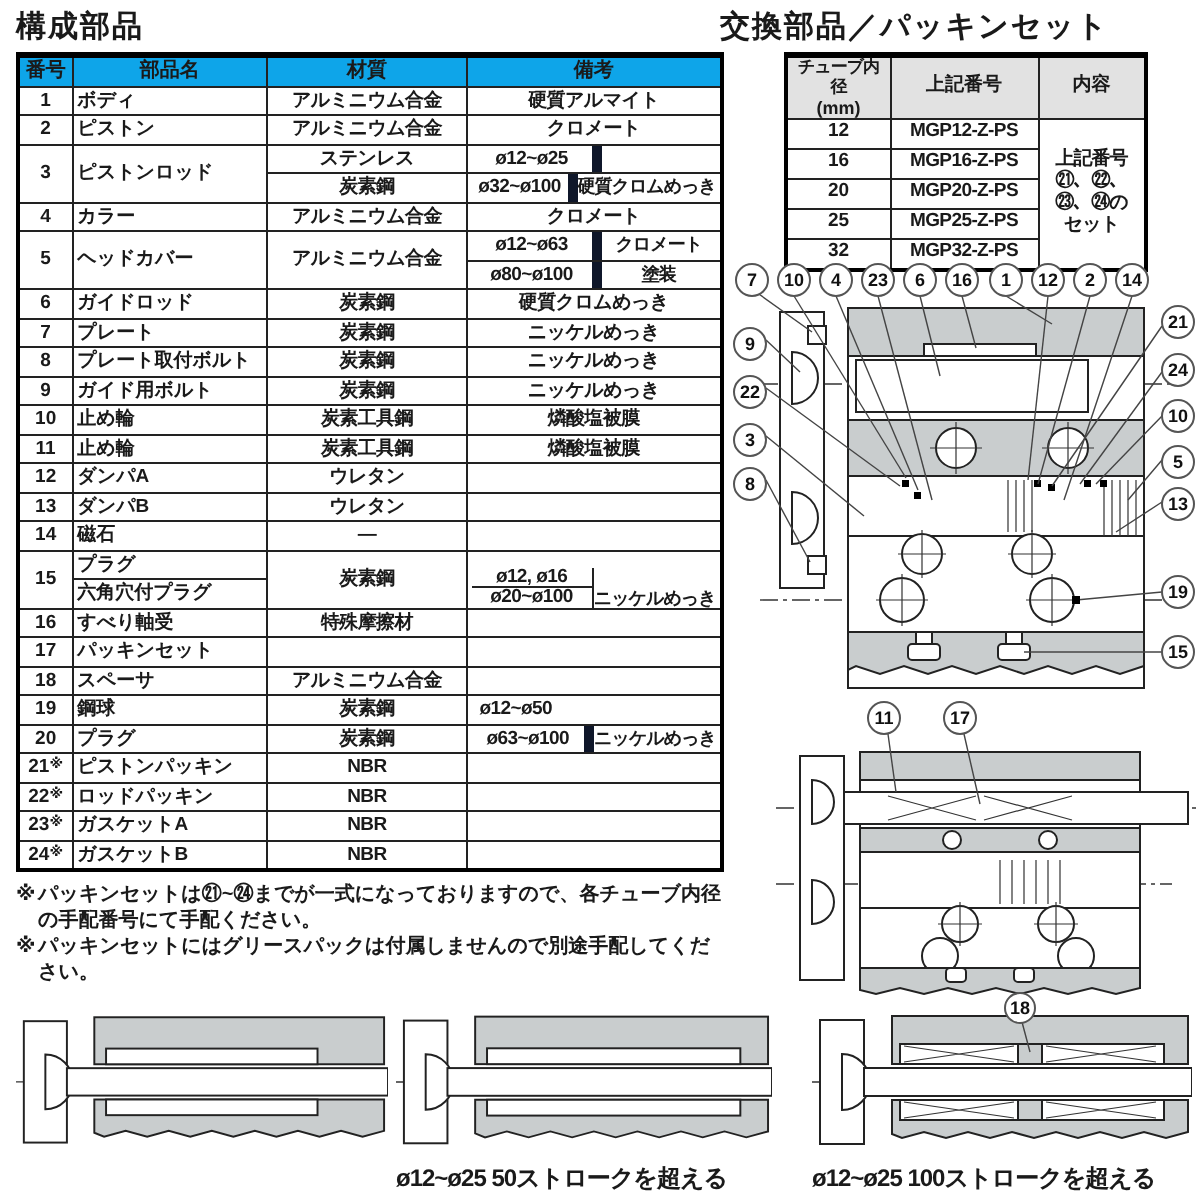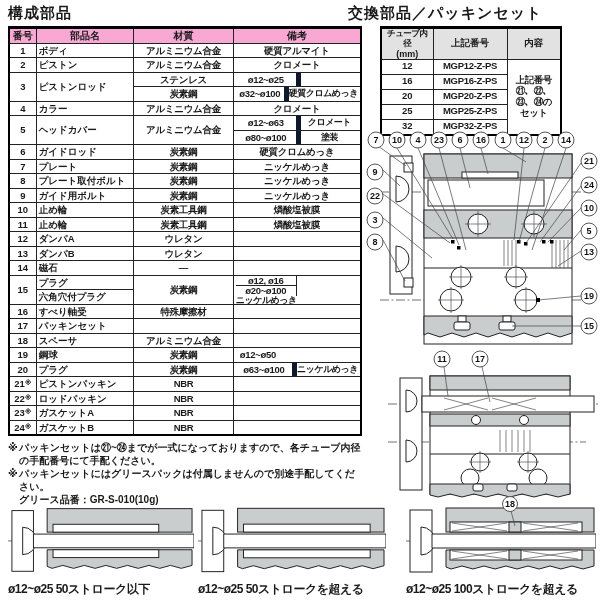--- a/index.html
+++ b/index.html
@@ -7,44 +7,44 @@
   .page{position:relative;width:600px;height:600px;background:#fff;overflow:hidden;}
 
   
   .left-col{position:absolute;left:8px;top:4px;width:354px;}
   .sec-title{font-size:15px;font-weight:bold;letter-spacing:1px;margin:0 0 3px 0;}
   table.parts{border-collapse:collapse;table-layout:fixed;width:354px;border:2px solid #000;border-top:3px solid #000;}
   table.parts col.c-no{width:27px;} table.parts col.c-nm{width:97px;}
   table.parts col.c-mt{width:99px;} table.parts col.c-rm{width:127px;}
   table.parts th,table.parts td{border:1px solid #222;font-size:9.5px;font-weight:bold;
       height:13.5px;padding:0 2px;overflow:hidden;white-space:nowrap;line-height:1;}
-  table.parts th{background:#f9a8d4;text-align:center;font-size:10px;}
+  table.parts th{background:#0ea5e9;text-align:center;font-size:10px;}
   td.no{text-align:center;padding:0;}
   td.nm{text-align:left;}
   td.mt{text-align:center;letter-spacing:-0.3px;}
   td.rm{text-align:center;letter-spacing:-0.3px;}
   td.p0{padding:0;}
   .mk{font-size:7px;vertical-align:top;}
   .sp{display:flex;align-items:stretch;height:13.5px;}
   .sz{width:60px;display:flex;align-items:center;justify-content:center;border-right:5px solid #0f172a;}
   .sz.nl{border-right:none;justify-content:flex-start;padding-left:4px;}
   .fn{flex:1;display:flex;align-items:center;justify-content:center;font-size:9px;letter-spacing:-0.5px;}
-  .r15{display:flex;align-items:flex-start;height:28px;flex-direction:column;}
+  .r15{display:flex;align-items:flex-end;height:28px;}
   .szs{width:60px;display:flex;flex-direction:column;border-right:1px solid #222;}
   .szs div{flex:1;display:flex;align-items:center;justify-content:center;}
   .szs .sa{border-bottom:1px solid #222;}
   .fn15{flex:1;display:flex;align-items:center;justify-content:center;font-size:9px;letter-spacing:-0.5px;}
   .notes{margin-top:5px;font-size:10px;font-weight:bold;line-height:1.3;width:354px;}
   .note{display:flex;}
   .note .mk2{width:11px;flex:none;}
   .note.indent{padding-left:11px;}
   .note .tx{flex:1;}
 
   
-  .right-col{position:absolute;left:348px;top:4px;width:228px;}
+  .right-col{position:absolute;left:360px;top:4px;width:228px;}
   table.pack{border-collapse:collapse;table-layout:fixed;width:180px;border:2px solid #000;border-top:3px solid #000;margin-top:2px;margin-left:32px;}
   table.pack col.p-bo{width:52px;} table.pack col.p-or{width:74px;} table.pack col.p-co{width:54px;}
   table.pack th,table.pack td{border:1px solid #222;font-size:9.5px;padding:0 1px;line-height:1.15;}
   table.pack th{background:#e2e2e2;font-weight:bold;text-align:center;height:24px;}
   table.pack th .l1{font-size:8.5px;letter-spacing:-0.5px;}
   table.pack th .l2{font-size:9px;}
   td.bo{text-align:center;font-weight:bold;height:14px;}
   td.ord{text-align:center;font-weight:bold;letter-spacing:-0.3px;height:14px;}
   td.cont{text-align:center;font-weight:bold;white-space:pre-line;font-size:9.5px;vertical-align:middle;letter-spacing:-0.5px;}
 
@@ -284,23 +284,20 @@
       </table>
 
     <div class="notes">
       <div class="note">
           <span class="mk2">※</span>
           <span class="tx">パッキンセットは㉑~㉔までが一式になっておりますので、各チューブ内径の手配番号にて手配ください。</span>
         </div>
       <div class="note">
           <span class="mk2">※</span>
           <span class="tx">パッキンセットにはグリースパックは付属しませんので別途手配してください。</span>
-        </div>
-      <div class="note indent">
-          <span class="tx">グリース品番：GR-S-010(10g)</span>
         </div>
     </div>
   </div>
 
   <div class="right-col">
     <h1 class="sec-title">交換部品／パッキンセット</h1>
     <table class="pack">
       <colgroup>
           <col class="p-bo">
           <col class="p-or">
@@ -514,21 +511,20 @@
       <svg viewBox="0 0 190 84">
         <path class="ax" d="M0,45 H190"></path>
         <rect class="wht" x="4" y="14" width="22" height="62"></rect>
         <path class="wht" d="M15,31 a14,14 0 0 1 0,28 Z"></path>
         <rect class="fil" x="40" y="12" width="148" height="24"></rect>
         <rect class="wht" x="46" y="28" width="108" height="8"></rect>
         <rect class="wht" x="26" y="38" width="164" height="14"></rect>
         <path class="fil" d="M40,54 H188 V70 L177,73 166,70 155,73 144,70 133,73 122,70 111,73 100,70 89,73 78,70 67,73 56,70 45,73 40,71 Z"></path>
         <rect class="wht" x="46" y="54" width="108" height="8"></rect>
       </svg>
-      <div class="figcap">ø12~ø25  50ストローク以下</div>
     </div>
 
     <div class="fig fig2">
       <svg viewBox="0 0 190 84">
         <path class="ax" d="M0,45 H190"></path>
         <rect class="wht" x="4" y="14" width="22" height="62"></rect>
         <path class="wht" d="M15,31 a14,14 0 0 1 0,28 Z"></path>
         <rect class="fil" x="40" y="12" width="148" height="24"></rect>
         <rect class="wht" x="46" y="28" width="128" height="8"></rect>
         <rect class="wht" x="26" y="38" width="164" height="14"></rect>

